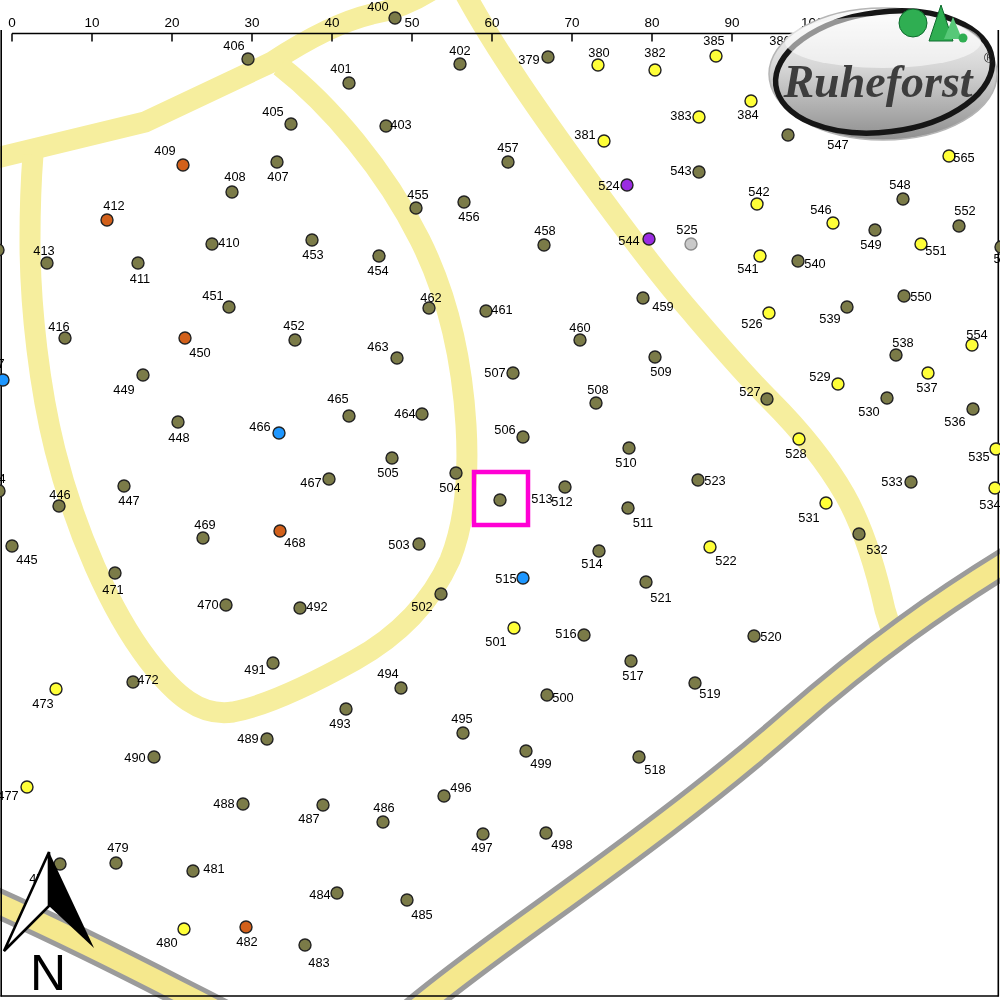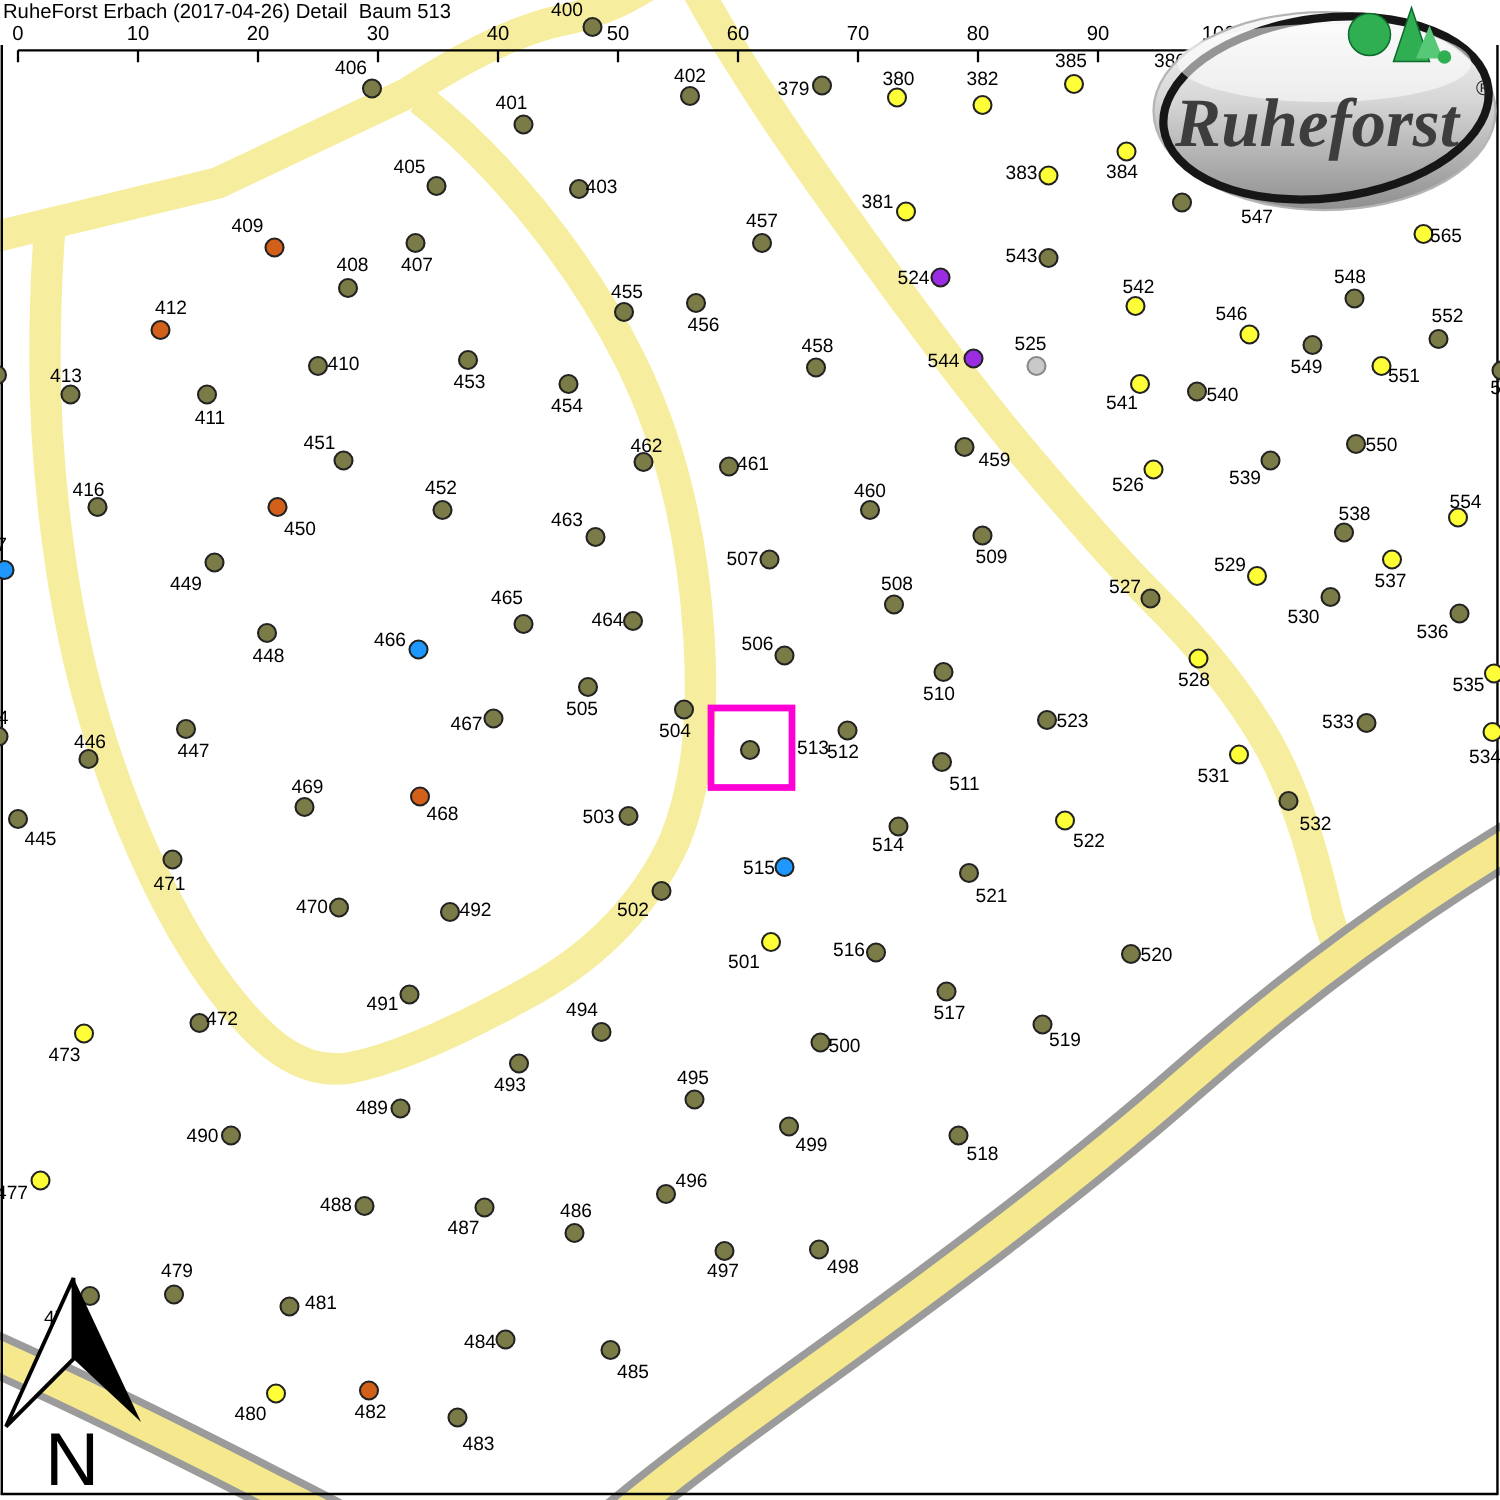--- a/index.html
+++ b/index.html
@@ -8,21 +8,20 @@
   #map-svg{position:absolute;left:0;top:0;}
   #title-bar{position:absolute;left:2px;top:0px;font-size:13.5px;color:#000;white-space:pre;z-index:5;}
   svg text{font-family:"Liberation Sans", sans-serif;}
   .logo-script{font-family:"Liberation Serif", serif;font-style:italic;font-weight:bold;}
 </style>
 </head>
 <body>
 
 <div id="stage">
 
-  <div id="title-bar">RuheForst Erbach (2017-04-26) Detail  Baum 513</div>
 
   <svg id="map-svg" width="1000" height="1000" viewBox="0 0 1000 1000">
 
     <defs>
       <linearGradient id="logograd" x1="0" y1="0" x2="0" y2="1">
         <stop offset="0" stop-color="#fbfbfb"></stop>
         <stop offset="0.45" stop-color="#d6d6d6"></stop>
         <stop offset="1" stop-color="#8f8f8f"></stop>
       </linearGradient>
     </defs>

